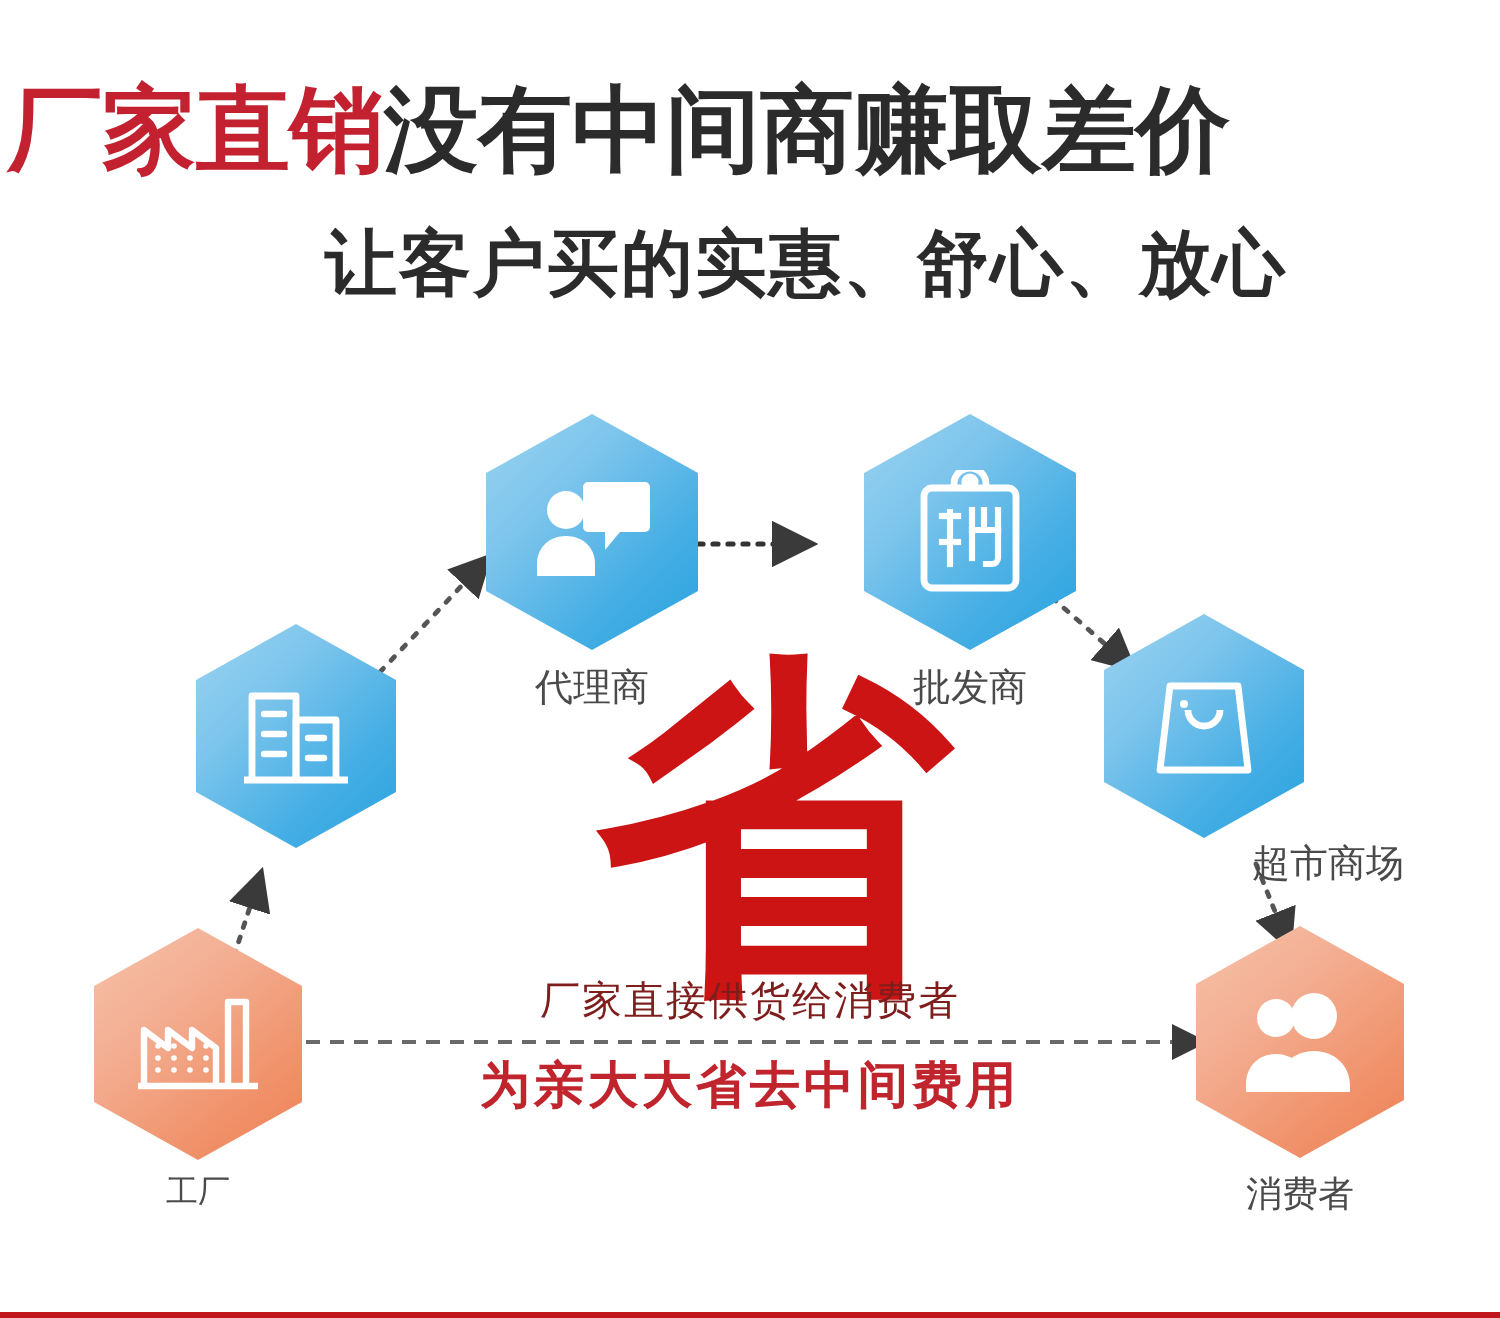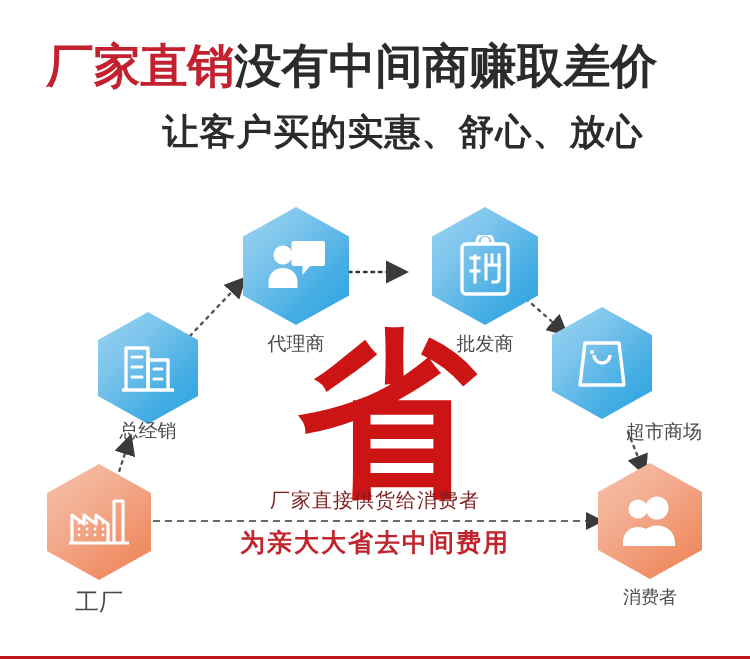--- a/index.html
+++ b/index.html
@@ -7,21 +7,21 @@
     width:750px;height:659px;
     background:#ffffff;
     font-family:"DejaVu Sans","Liberation Sans",sans-serif;
     overflow:hidden;
     position:relative;
   }
   #stage{position:relative;width:750px;height:659px;overflow:hidden;background:#fff;}
 
   
   .headline-wrap{
-    position:absolute;left:16px;top:40px;width:672px;text-align:center;
+    position:absolute;left:4px;top:40px;width:672px;
   }
   .headline{
     font-size:47px;font-weight:bold;line-height:1.12;
     letter-spacing:0px;white-space:nowrap;
   }
   .h-red{color:#c32130;}
   .h-dark{color:#2b2b2b;}
   .subhead{
     position:absolute;left:0;top:108px;width:750px;text-align:center;
     font-size:36px;font-weight:bold;color:#2b2b2b;letter-spacing:1px;
@@ -146,21 +146,20 @@
           </g>
           <g fill="none" stroke="#ffffff" stroke-width="3.2" stroke-linecap="round">
             <path d="M12 17h10"></path>
             <path d="M12 27h10"></path>
             <path d="M12 37h10"></path>
             <path d="M34 29h8"></path>
             <path d="M34 39h8"></path>
           </g>
         </svg>
       </div>
-      <div class="node-label" style="top:106px;">总经销</div>
     </div>
 
     <div class="node" style="left:552px;top:307px;">
       <div class="hex hex-blue" style="width:100px;height:112px;">
         <svg width="54" height="56" viewBox="0 0 54 56">
           <g fill="none" stroke="#ffffff" stroke-width="3.4" stroke-linejoin="round">
             <path d="M10 8h34l5 42H5z"></path>
             <path d="M19 20a8 8 0 0 0 16 0"></path>
           </g>
           <circle cx="17" cy="17" r="2" fill="#ffffff"></circle>
@@ -186,21 +185,21 @@
               <circle cx="19" cy="34" r="1.4"></circle>
               <circle cx="27" cy="34" r="1.4"></circle>
               <circle cx="35" cy="34" r="1.4"></circle>
             <circle cx="11" cy="40" r="1.4"></circle>
               <circle cx="19" cy="40" r="1.4"></circle>
               <circle cx="27" cy="40" r="1.4"></circle>
               <circle cx="35" cy="40" r="1.4"></circle>
           </g>
         </svg>
       </div>
-      <div class="node-label" style="top:122px;font-size:24px;">工厂</div>
+      <div class="node-label" style="top:122px;font-size:16px;">工厂</div>
     </div>
 
     <div class="node" style="left:598px;top:463px;">
       <div class="hex hex-orange" style="width:104px;height:116px;">
         <svg width="62" height="50" viewBox="0 0 62 50">
           <g fill="#ffffff">
             <circle cx="19" cy="13" r="9.5"></circle>
             <path d="M4 46c0-9 6.6-15 15-15s15 6 15 15v4H4z"></path>
           </g>
           <g fill="#ffffff">

